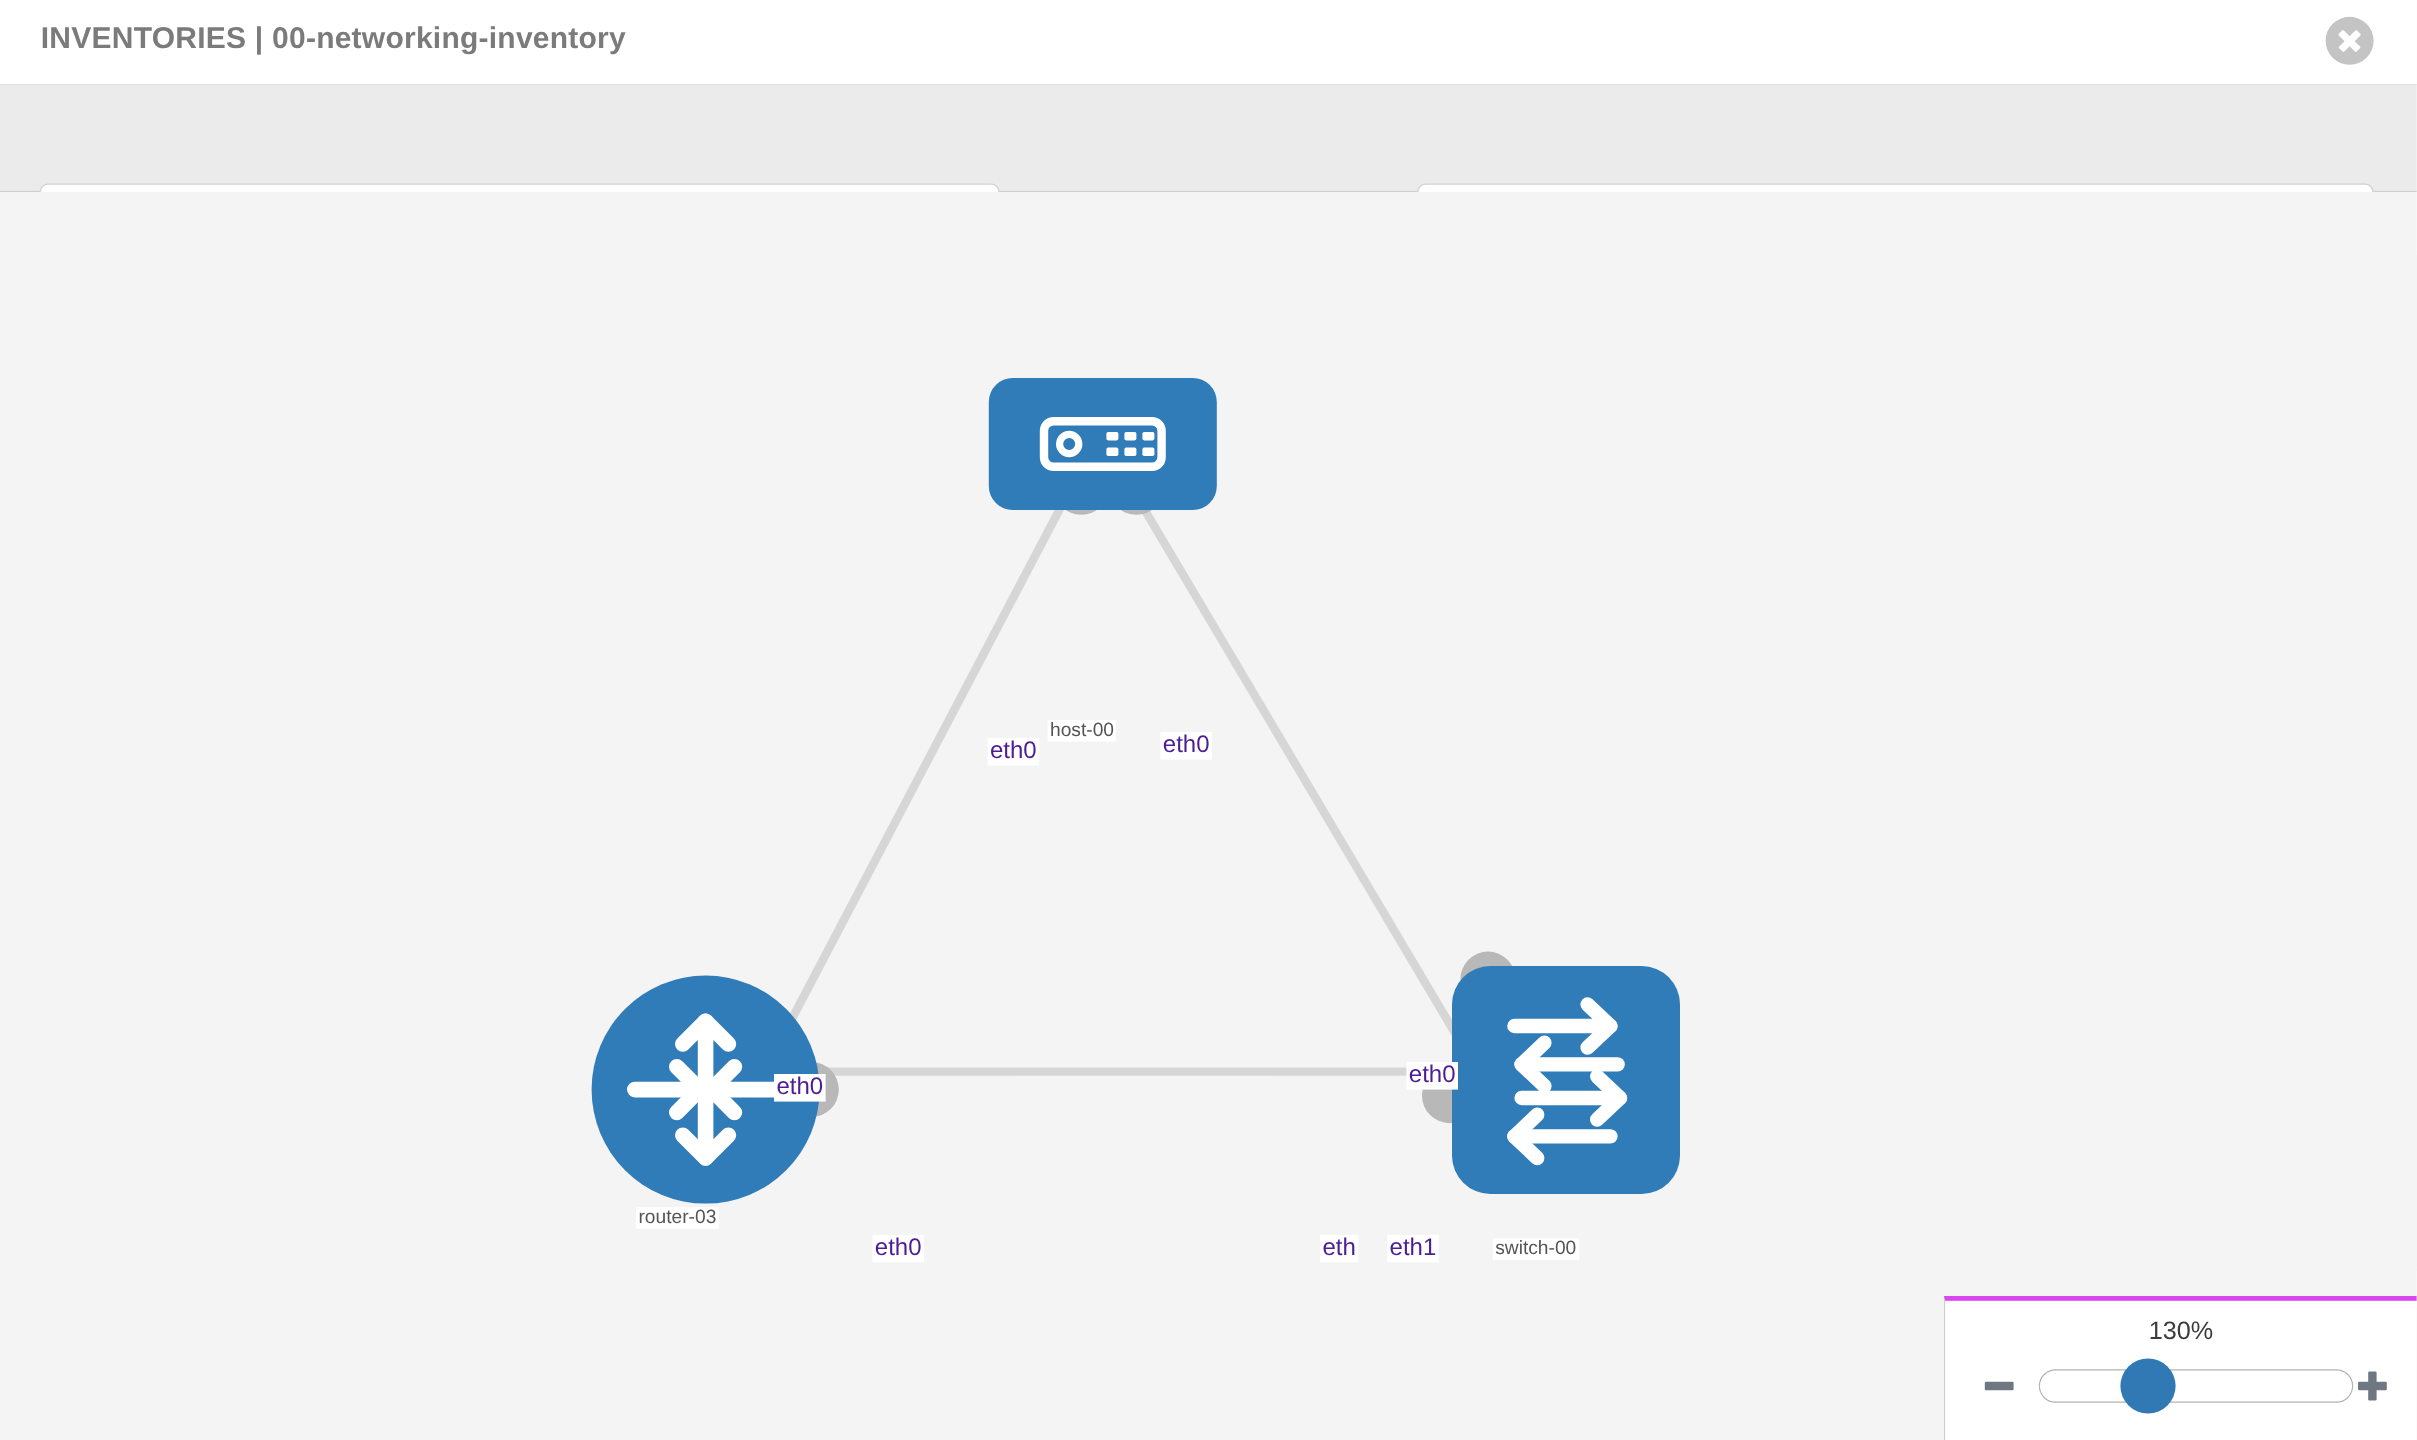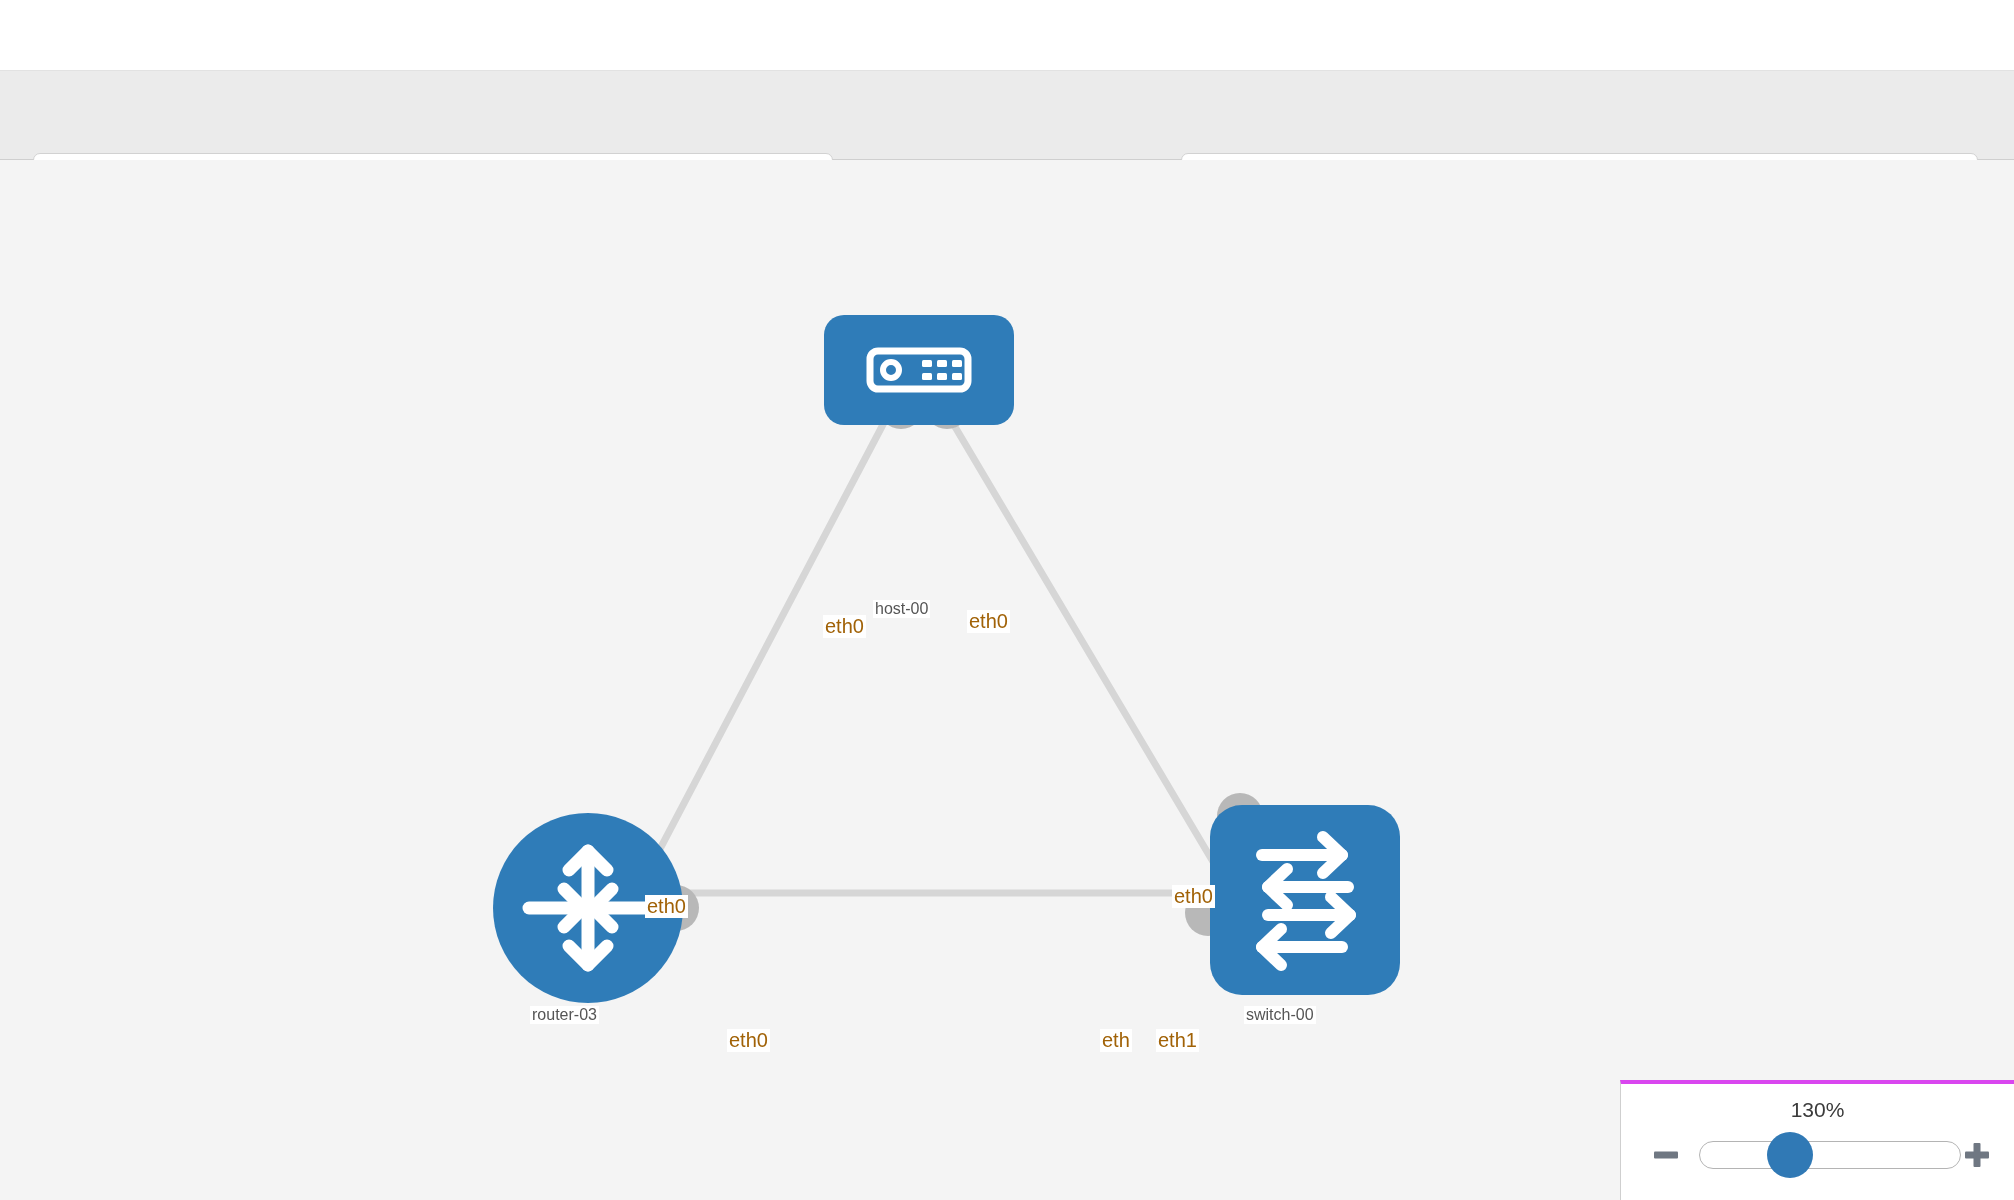--- a/index.html
+++ b/index.html
@@ -71,21 +71,21 @@
 
   .node { position: absolute; }
   .node-shape { position: absolute; background: #2f7cb8; }
   .node-label {
     position: absolute; white-space: nowrap;
     font-size: 16px; color: #555555; background: #ffffff;
     padding: 0 2px;
   }
   .edge-label {
     position: absolute; white-space: nowrap;
-    font-size: 20px; color: #a16207; background: #ffffff;
+    font-size: 20px; color: #4c1d95; background: #ffffff;
     padding: 0 2px;
   }
   .port {
     position: absolute; border-radius: 50%; background: #b8b8b8;
   }
 
   
   .zoom-panel {
     position: absolute; left: 1620px; top: 1080px; width: 394px; height: 120px;
     background: #ffffff; border-left: 1px solid #cfcfcf; border-top: 4px solid #d946ef;
@@ -110,20 +110,27 @@
   .zoom-thumb {
     position: absolute; left: 146px; top: 48px; width: 46px; height: 46px;
     border-radius: 50%; background: #3079b5; cursor: pointer;
   }
 </style>
 </head>
 <body>
 
 <div id="app">
 
+  <div class="header">
+    <div class="header-title">INVENTORIES | 00-networking-inventory</div>
+    <div class="close-btn">
+      <span class="x1"></span>
+      <span class="x2"></span>
+    </div>
+  </div>
 
   <div class="toolbar">
 
     <div class="dropdown" id="actions-dd">
       <span class="dd-label">ACTIONS</span>
       <span class="caret"></span>
     </div>
 
     <div class="tool-icon" id="wrench-icon">
       <svg viewBox="0 0 42 42" width="42" height="42" aria-hidden="true">
@@ -222,21 +229,21 @@
 
             <line x1="58" y1="110" x2="140" y2="110"></line>
             <polyline points="121,92 140,110 121,128"></polyline>
 
             <line x1="132" y1="142" x2="52" y2="142"></line>
             <polyline points="71,124 52,142 71,160"></polyline>
           </g>
         </svg>
       </div>
     </div>
-    <div class="node-label" style="left:1244px; top:846px;">switch-00</div>
+    <div class="node-label" style="left:1244px; top:872px;">switch-00</div>
     <div class="edge-label" style="left:1172px; top:725px;">eth0</div>
     <div class="edge-label" style="left:1100px; top:869px;">eth</div>
     <div class="edge-label" style="left:1156px; top:869px;">eth1</div>
 
   </div>
 
   <div class="zoom-panel">
     <div class="zoom-value">130%</div>
     <div class="zoom-minus">
       <span class="bar-h"></span>

